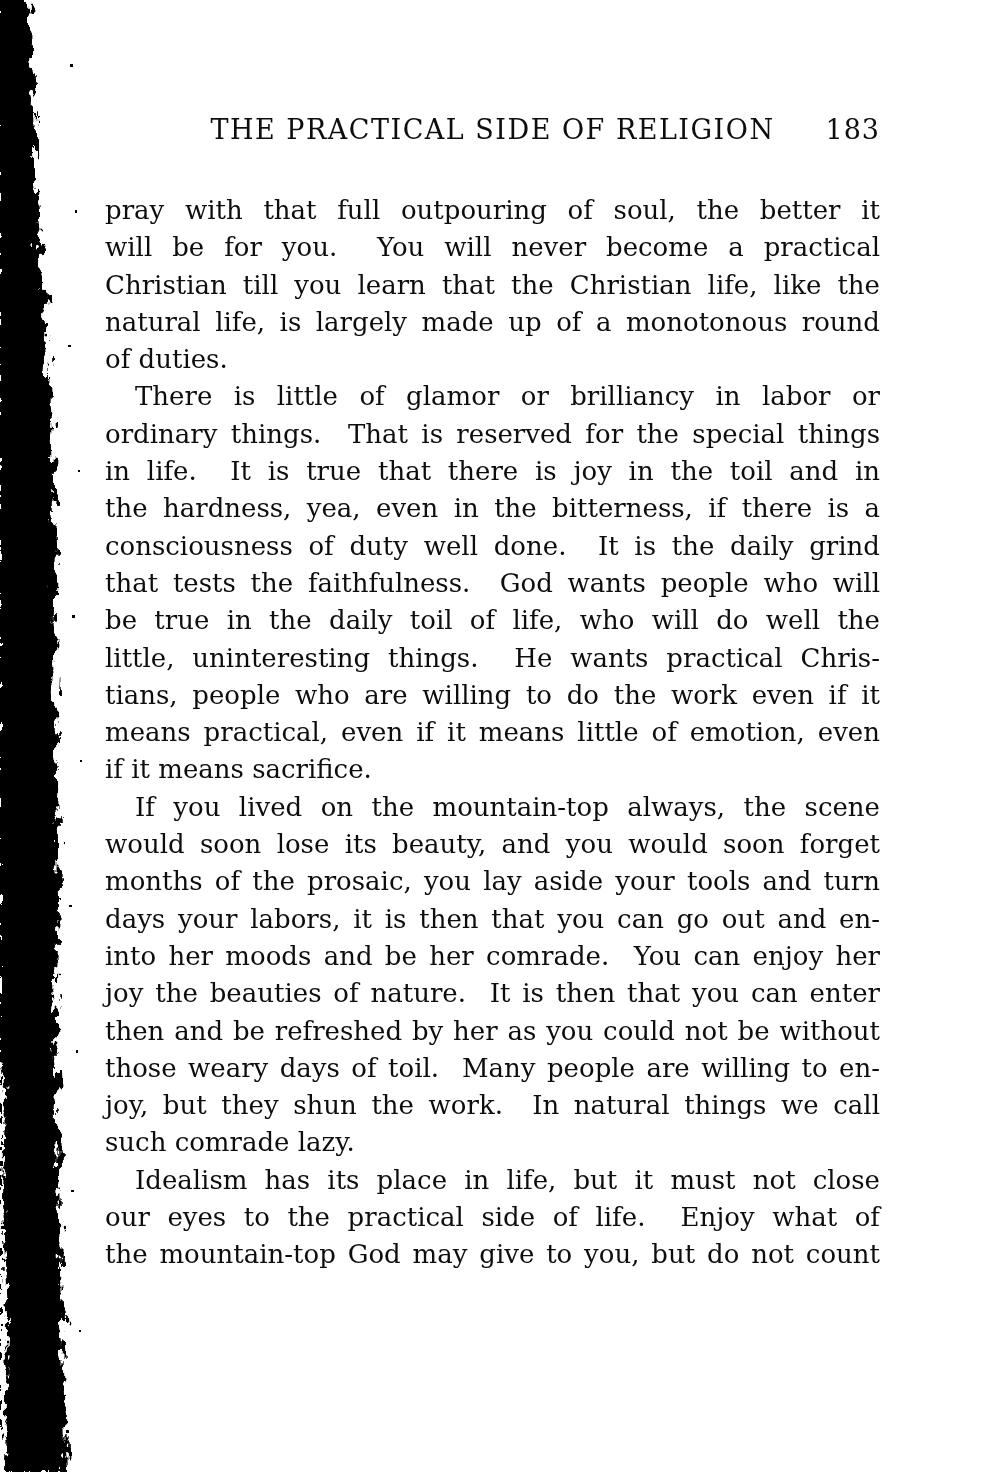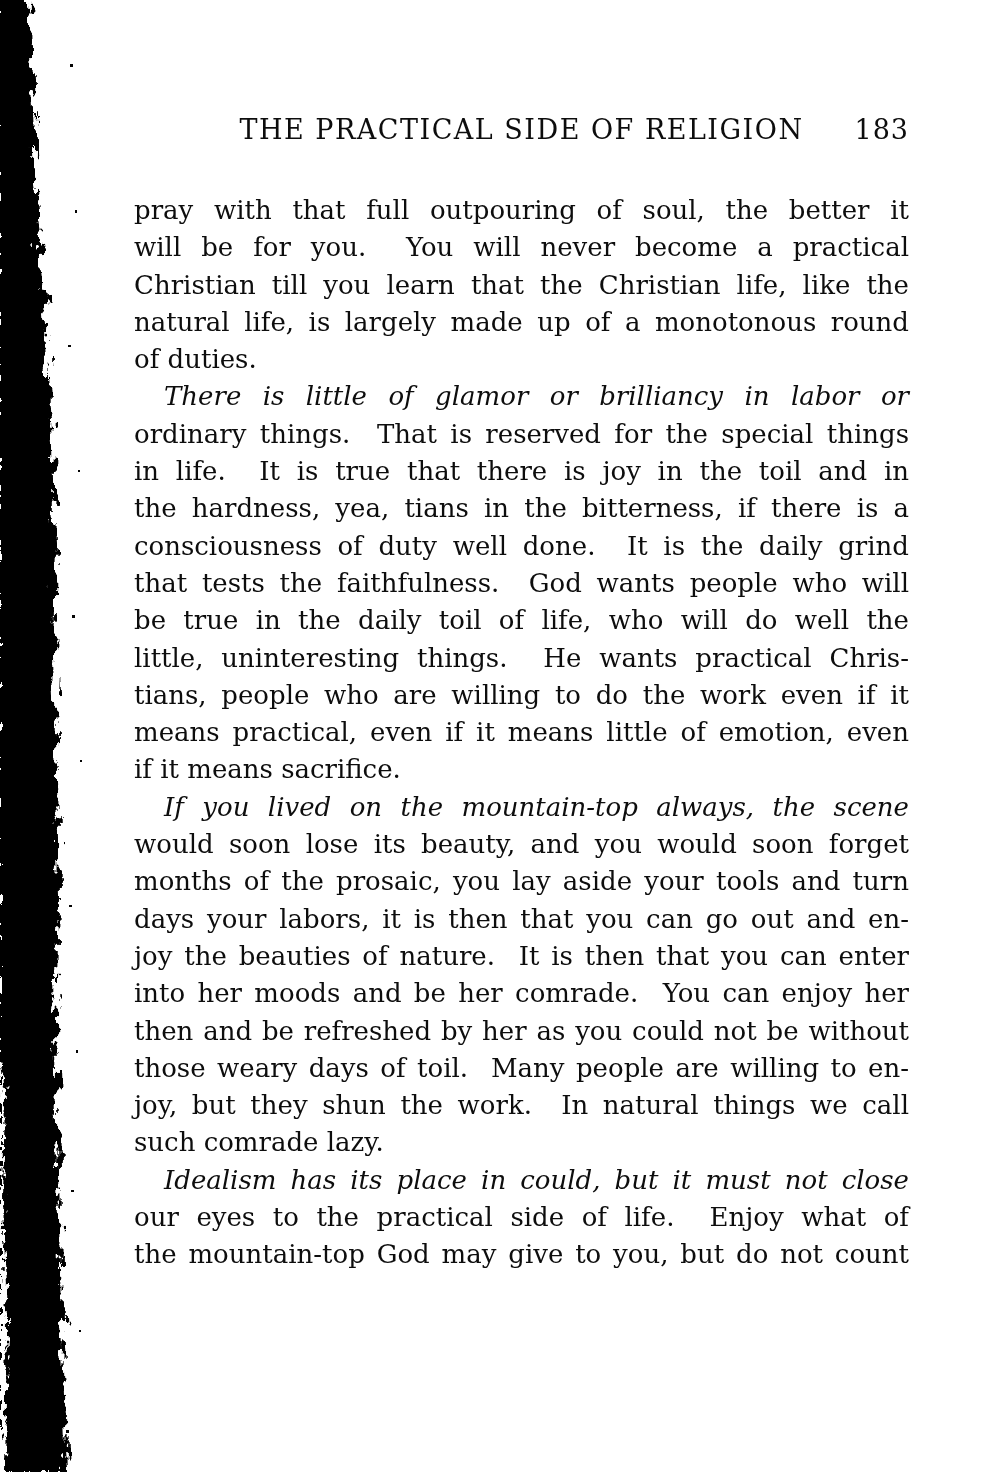--- a/index.html
+++ b/index.html
@@ -22,21 +22,20 @@
     top: 0;
     width: 110px;
     height: 1472px;
     pointer-events: none;
   }
   .content {
     position: absolute;
     left: 105px;
     top: 112px;
     width: 775px;
-    margin-left: 29px;
   }
   .running-head {
     position: relative;
     height: 36px;
     line-height: 36px;
     font-size: 27px;
     letter-spacing: 1.5px;
     text-align: center;
     white-space: nowrap;
   }
@@ -53,21 +52,20 @@
   .line {
     height: 37.3px;
     line-height: 37.3px;
     text-align: justify;
     text-align-last: justify;
     overflow: visible;
     white-space: nowrap;
   }
   .line.indent {
     text-indent: 30px;
-    font-style: italic;
   }
   .line.lastline {
     text-align-last: left;
   }
 </style>
 </head>
 <body>
 
 <div class="page">
 
@@ -113,37 +111,37 @@
 
     <div class="body-text">
         <div class="line">pray with that full outpouring of soul, the better it</div>
         <div class="line">will be for you.&nbsp; You will never become a practical</div>
         <div class="line">Christian till you learn that the Christian life, like the</div>
         <div class="line">natural life, is largely made up of a monotonous round</div>
         <div class="line lastline">of duties.</div>
         <div class="line indent">There is little of glamor or brilliancy in labor or</div>
         <div class="line">ordinary things.&nbsp; That is reserved for the special things</div>
         <div class="line">in life.&nbsp; It is true that there is joy in the toil and in</div>
-        <div class="line">the hardness, yea, tians in the bitterness, if there is a</div>
+        <div class="line">the hardness, yea, even in the bitterness, if there is a</div>
         <div class="line">consciousness of duty well done.&nbsp; It is the daily grind</div>
         <div class="line">that tests the faithfulness.&nbsp; God wants people who will</div>
         <div class="line">be true in the daily toil of life, who will do well the</div>
         <div class="line">little, uninteresting things.&nbsp; He wants practical Chris-</div>
         <div class="line">tians, people who are willing to do the work even if it</div>
         <div class="line">means practical, even if it means little of emotion, even</div>
         <div class="line lastline">if it means sacrifice.</div>
         <div class="line indent">If you lived on the mountain-top always, the scene</div>
         <div class="line">would soon lose its beauty, and you would soon forget</div>
         <div class="line">months of the prosaic, you lay aside your tools and turn</div>
         <div class="line">days your labors, it is then that you can go out and en-</div>
+        <div class="line">into her moods and be her comrade.&nbsp; You can enjoy her</div>
         <div class="line">joy the beauties of nature.&nbsp; It is then that you can enter</div>
-        <div class="line">into her moods and be her comrade.&nbsp; You can enjoy her</div>
         <div class="line">then and be refreshed by her as you could not be without</div>
         <div class="line">those weary days of toil.&nbsp; Many people are willing to en-</div>
         <div class="line">joy, but they shun the work.&nbsp; In natural things we call</div>
         <div class="line lastline">such comrade lazy.</div>
-        <div class="line indent">Idealism has its place in could, but it must not close</div>
+        <div class="line indent">Idealism has its place in life, but it must not close</div>
         <div class="line">our eyes to the practical side of life.&nbsp; Enjoy what of</div>
         <div class="line">the mountain-top God may give to you, but do not count</div>
       </div>
 
   </div>
 </div>
 
 </body></html>

